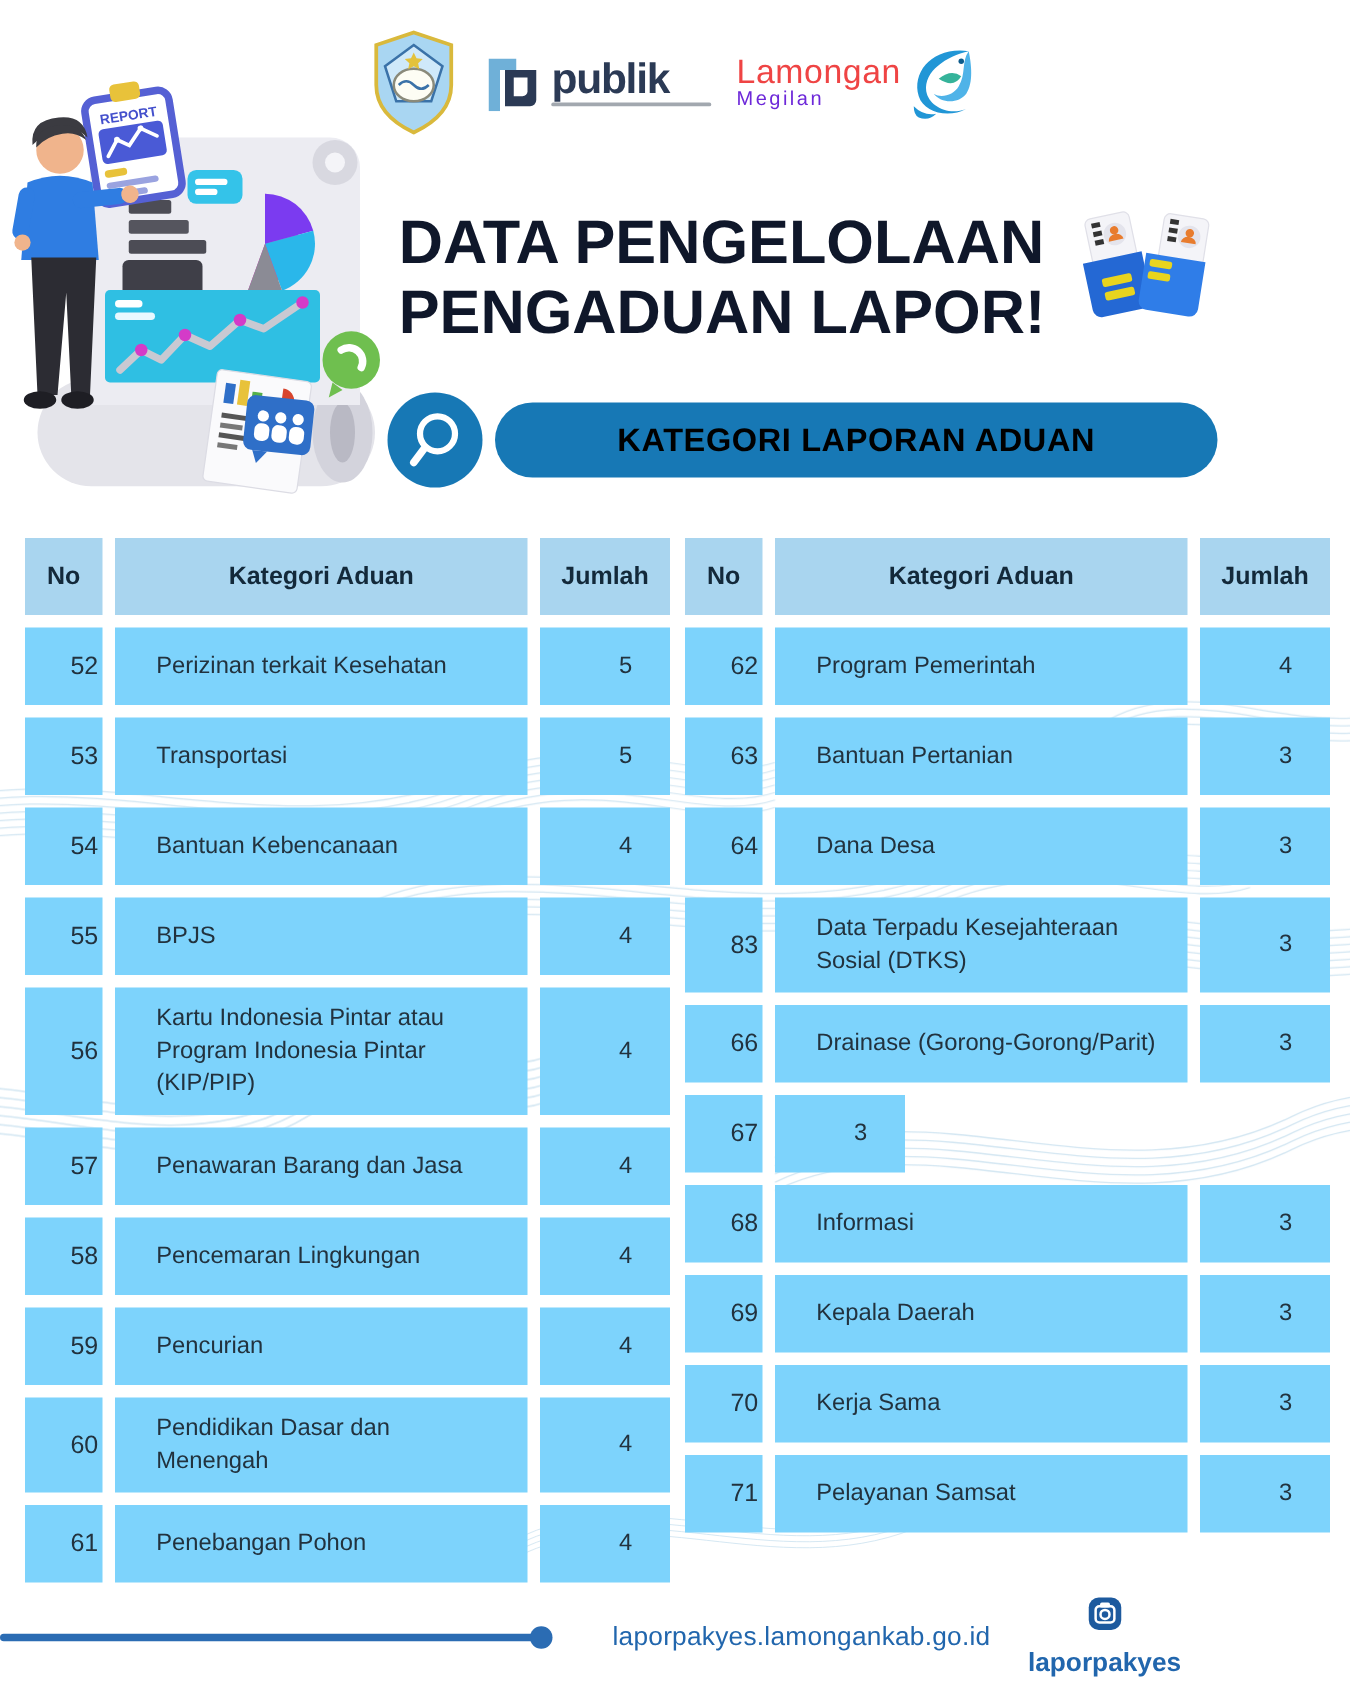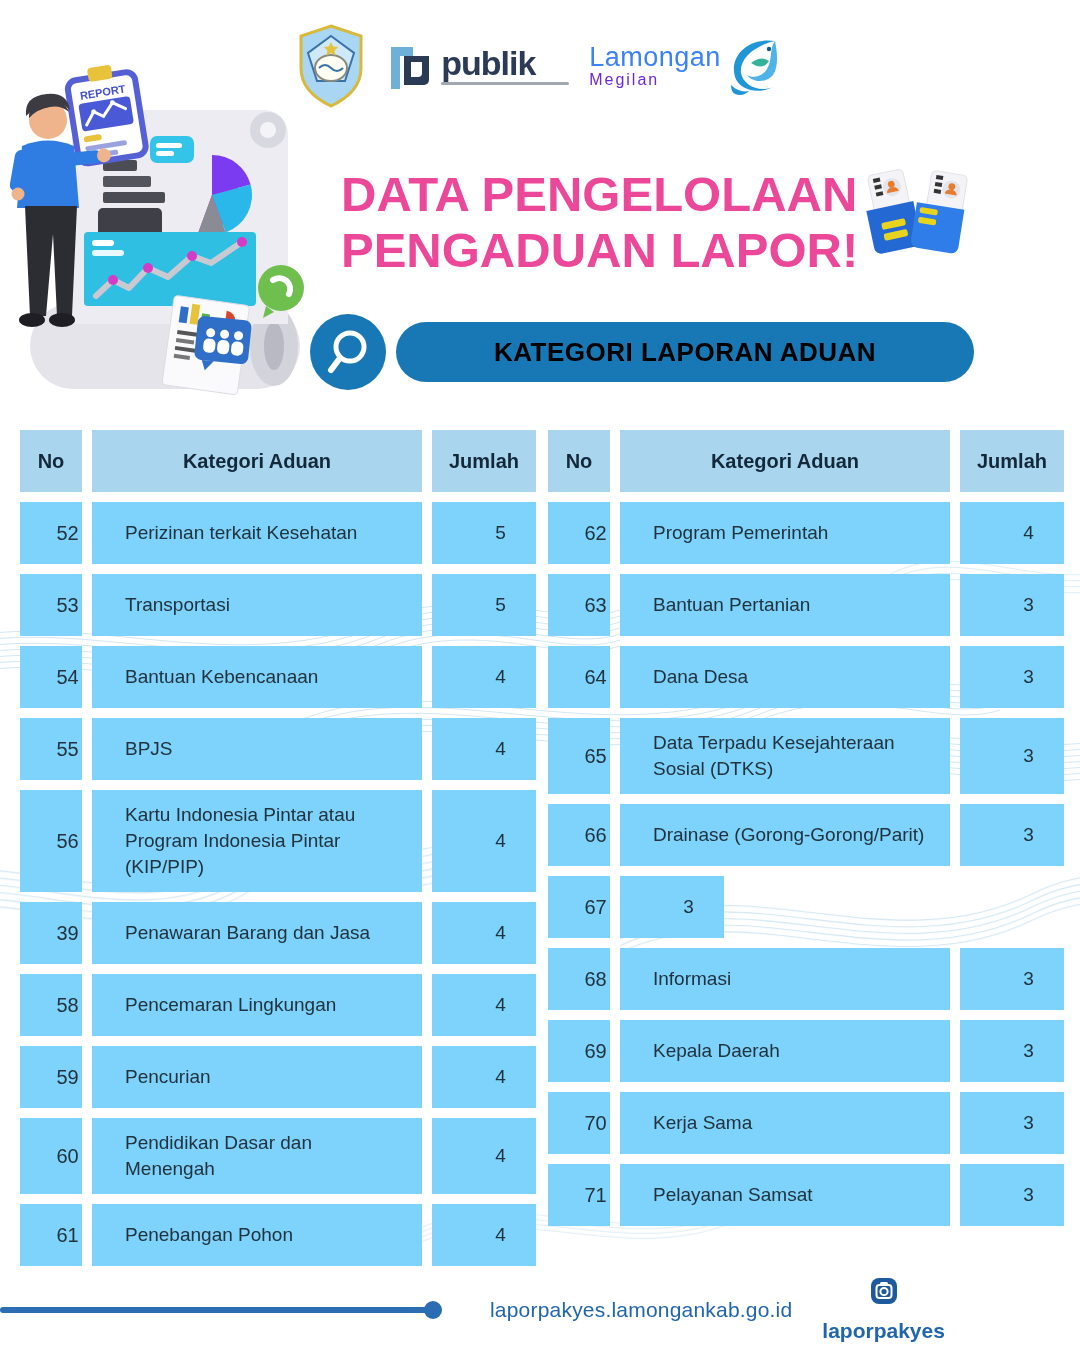--- a/index.html
+++ b/index.html
@@ -14,29 +14,29 @@
 
   
   .logos { position:absolute; top:20px; left:0; right:0; height:92px;
            display:flex; justify-content:center; align-items:center; gap:20px; z-index:3; }
   .publik-wrap { display:flex; align-items:center; gap:8px; }
   .publik-text-col { display:flex; flex-direction:column; }
   .publik-word { font-size:34px; font-weight:bold; color:#2b3a55; letter-spacing:-1px; line-height:32px; }
   .publik-tagline { width:128px; height:3px; background:#55606e; opacity:.55; margin-top:3px; border-radius:2px; }
   .lamongan-wrap { display:flex; align-items:center; gap:2px; }
   .lamongan-text-col { display:flex; flex-direction:column; }
-  .lamongan-word { font-size:27px; color:#3b82f6; letter-spacing:.5px; line-height:27px; }
+  .lamongan-word { font-size:27px; color:#ef4444; letter-spacing:.5px; line-height:27px; }
   .megilan-word { font-size:16px; color:#6d28d9; letter-spacing:2px; }
 
   
   .illus { position:absolute; left:0; top:58px; z-index:2; }
 
   
-  .title { position:absolute; left:341px; top:166px; z-index:3;
-           color:#ec4899; font-weight:bold; font-size:49px; line-height:56px; letter-spacing:0; }
+  .title { position:absolute; left:319px; top:166px; z-index:3;
+           color:#0f172a; font-weight:bold; font-size:49px; line-height:56px; letter-spacing:0; }
   .folder-icon { position:absolute; left:858px; top:166px; z-index:3; }
 
   
   .search-bubble { position:absolute; left:310px; top:314px; width:76px; height:76px;
                    border-radius:50%; background:#1778b5; z-index:3; }
   .banner { position:absolute; left:396px; top:322px; width:578px; height:60px;
             background:#1778b5; border-radius:30px; z-index:3;
             display:flex; align-items:center; justify-content:center;
             color:#000000; font-weight:bold; font-size:26px; letter-spacing:.5px; }
 
@@ -324,21 +324,21 @@
             <div class="cell num">4</div>
           </div>
 
           <div class="trow">
             <div class="cell no">56</div>
             <div class="cell cat">Kartu Indonesia Pintar atau Program Indonesia Pintar (KIP/PIP)</div>
             <div class="cell num">4</div>
           </div>
 
           <div class="trow">
-            <div class="cell no">39</div>
+            <div class="cell no">57</div>
             <div class="cell cat">Penawaran Barang dan Jasa</div>
             <div class="cell num">4</div>
           </div>
 
           <div class="trow">
             <div class="cell no">58</div>
             <div class="cell cat">Pencemaran Lingkungan</div>
             <div class="cell num">4</div>
           </div>
 
@@ -381,21 +381,21 @@
             <div class="cell num">3</div>
           </div>
 
           <div class="trow">
             <div class="cell no">64</div>
             <div class="cell cat">Dana Desa</div>
             <div class="cell num">3</div>
           </div>
 
           <div class="trow">
-            <div class="cell no">65</div>
+            <div class="cell no">83</div>
             <div class="cell cat">Data Terpadu Kesejahteraan Sosial (DTKS)</div>
             <div class="cell num">3</div>
           </div>
 
           <div class="trow">
             <div class="cell no">66</div>
             <div class="cell cat">Drainase (Gorong-Gorong/Parit)</div>
             <div class="cell num">3</div>
           </div>
 

